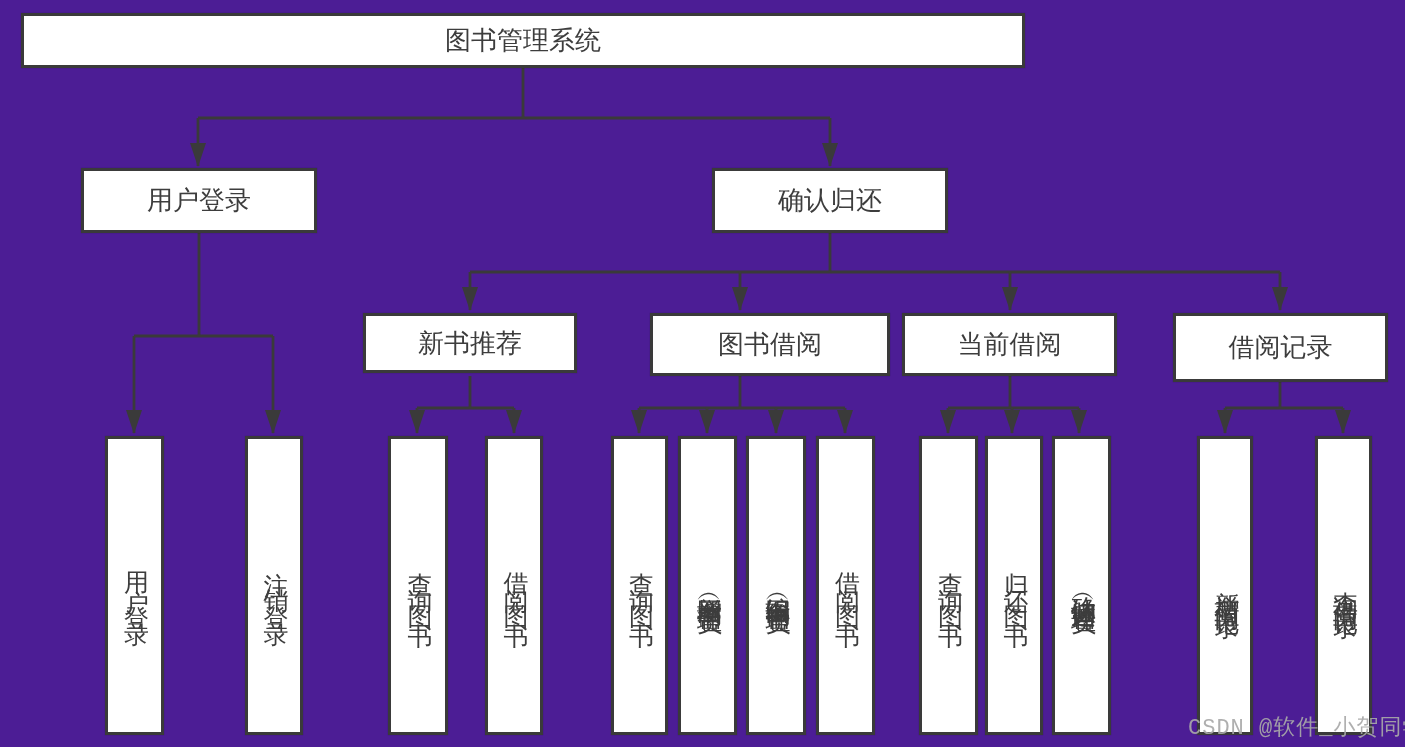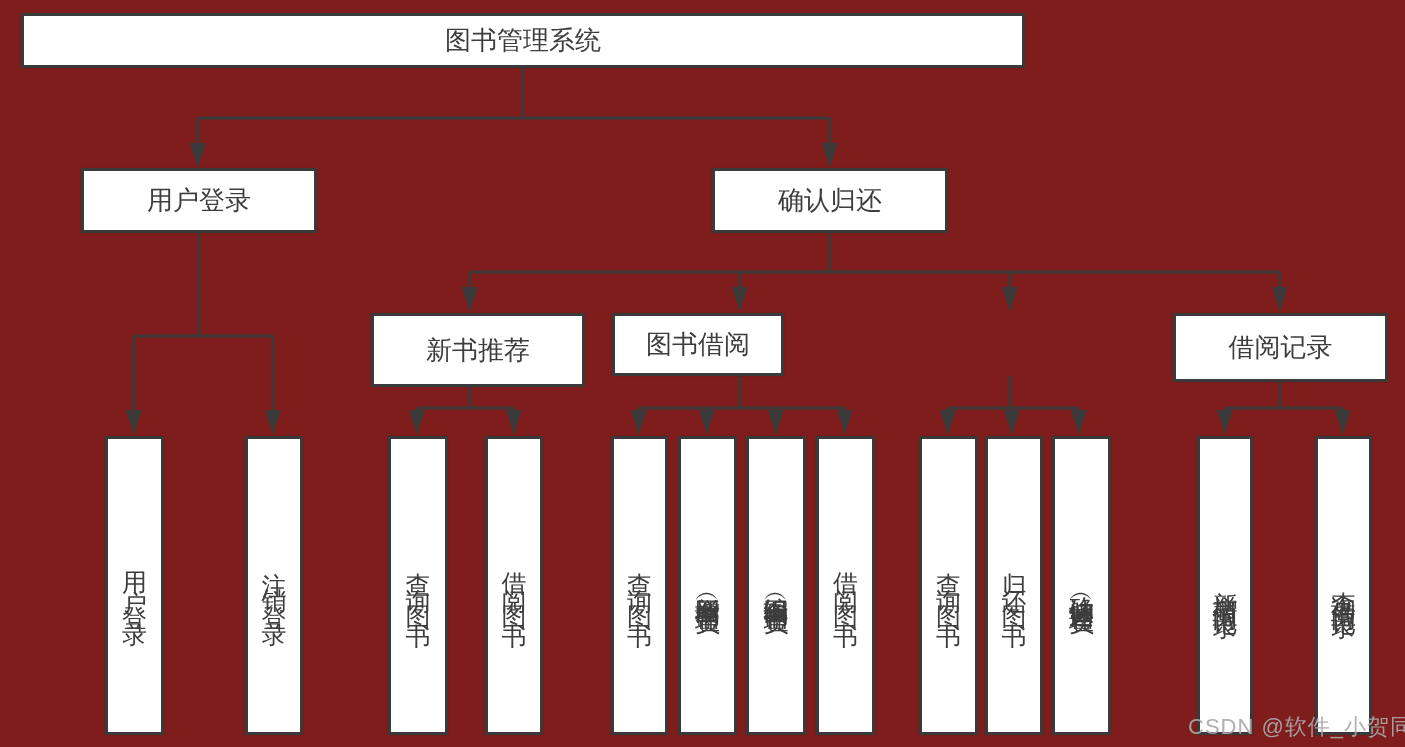--- a/index.html
+++ b/index.html
@@ -1,20 +1,20 @@
 <!DOCTYPE html>
 <html><head>
 <meta charset="utf-8">
 <style>
   html,body{margin:0;padding:0;background:#ffffff;}
   .stage{
     position:relative;
     width:1405px;height:747px;
-    background:#7f1d1d;
-    font-family:Liberation Sans, sans-serif;
+    background:#4c1d95;
+    font-family:Liberation Mono, monospace;
     overflow:hidden;
   }
   .connectors{position:absolute;left:0;top:0;pointer-events:none;}
   .box{
     position:absolute;
     box-sizing:border-box;
     border:3px solid #3a3a3a;
     background:#ffffff;
     display:flex;align-items:center;justify-content:center;
     color:#3d3d3d;
@@ -93,25 +93,28 @@
     <span class="lbl">图书管理系统</span>
   </div>
 
   <div class="box" style="left:81px;top:168px;width:236px;height:65px;">
     <span class="lbl">用户登录</span>
   </div>
   <div class="box" style="left:712px;top:168px;width:236px;height:65px;">
     <span class="lbl">确认归还</span>
   </div>
 
-  <div class="box" style="left:363px;top:313px;width:214px;height:74px;margin-left:8px;">
+  <div class="box" style="left:363px;top:313px;width:214px;height:60px;">
     <span class="lbl">新书推荐</span>
   </div>
-  <div class="box" style="left:612px;top:313px;width:172px;height:63px;">
+  <div class="box" style="left:650px;top:313px;width:240px;height:63px;">
     <span class="lbl">图书借阅</span>
+  </div>
+  <div class="box" style="left:902px;top:313px;width:215px;height:63px;">
+    <span class="lbl">当前借阅</span>
   </div>
   <div class="box" style="left:1173px;top:313px;width:215px;height:69px;">
     <span class="lbl">借阅记录</span>
   </div>
 
   <div class="box vbox vt4" style="left:105px;top:436px;width:59px;height:299px;">
     <span class="lbl">用户登录</span>
   </div>
   <div class="box vbox vt4" style="left:245px;top:436px;width:58px;height:299px;">
     <span class="lbl">注销登录</span>

